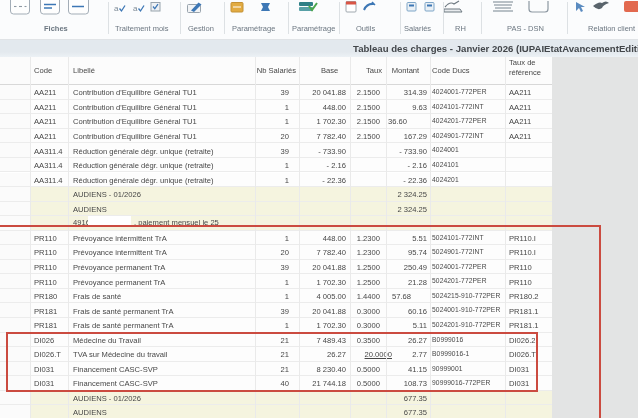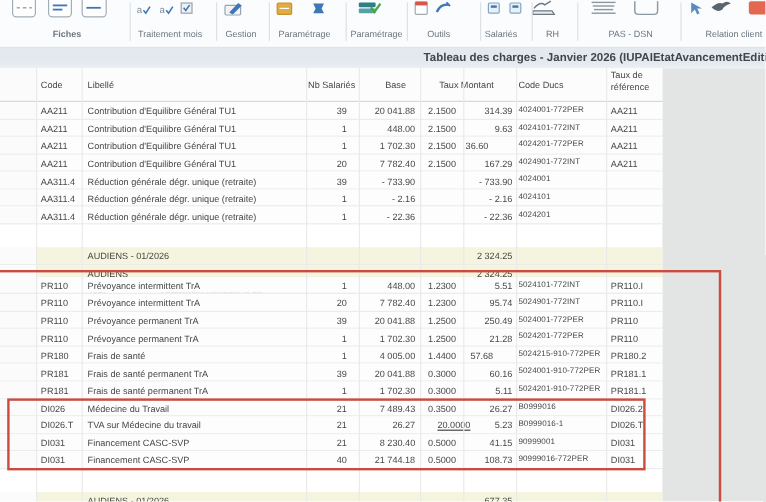--- a/index.html
+++ b/index.html
@@ -16,21 +16,21 @@
 
 #greyright { position:absolute; left:552px; top:57px; width:86px; height:361px; background:#e3e4e4; }
 
 #thead { position:absolute; left:0; top:57px; width:552px; height:28px;
   background:linear-gradient(to right,#fbfbfb 30px,#fcfcfc 30px);
   border-bottom:1px solid #d8d8d8; }
 #thead .h { position:absolute; font-size:7.6px; color:#474747; white-space:nowrap; }
 
 .row { position:absolute; left:0; width:552px; height:14.55px; border-bottom:1px solid #ececec;
   background:linear-gradient(to right,#fbfbfb 30px,#fdfdfd 30px); }
-.row.cream { background:linear-gradient(to right,#fbfbfb 30px,#f5f4df 30px);margin-top:19px; }
+.row.cream { background:linear-gradient(to right,#fbfbfb 30px,#f5f4df 30px); }
 .c { position:absolute; top:3.2px; font-size:7.6px; color:#474747; white-space:nowrap; }
 .c.r { text-align:right; }
 .c.d { font-size:6.7px; top:3px; letter-spacing:0.1px; }
 
 .vline { position:absolute; top:57px; height:361px; width:1px; background:#eaeaea; }
 
 .red { position:absolute; border:2px solid #cb4b40; background:transparent; }
 </style></head>
 <body>
 <div id="stage">
@@ -117,21 +117,21 @@
     </div>
 
 <div id="greyright"></div>
 
 <div id="thead">
   <span class="h" style="left:34px;top:9px;">Code</span>
   <span class="h" style="left:73px;top:9px;">Libellé</span>
   <span class="h" style="left:240px;top:9px;width:56px;text-align:right;">Nb Salariés</span>
   <span class="h" style="left:321px;top:9px;">Base</span>
   <span class="h" style="left:366px;top:9px;">Taux</span>
-  <span class="h" style="left:384px;top:9px;width:43px;text-align:left;">Montant</span>
+  <span class="h" style="left:384px;top:9px;width:43px;text-align:center;">Montant</span>
   <span class="h" style="left:432px;top:9px;">Code Ducs</span>
   <span class="h" style="left:509px;top:1px;line-height:9.5px;">Taux de<br>référence</span>
 </div>
 
 <div class="row" style="top:85.2px;">
       <span class="c" style="left:34px;">AA211</span>
       <span class="c" style="left:73px;">Contribution d'Equilibre Général TU1</span>
       <span class="c r" style="left:240px;width:49px;">39</span>
       <span class="c r" style="left:296px;width:50px;">20 041.88</span>
       <span class="c r" style="left:342px;width:38px;">2.1500</span>
@@ -285,21 +285,21 @@
       <span class="c r" style="left:384px;width:43px;">26.27</span>
       <span class="c d" style="left:432px;">B0999016</span>
       <span class="c" style="left:509px;">DI026.2</span>
     </div>
 <div class="row" style="top:347.1px;">
       <span class="c" style="left:34px;">DI026.T</span>
       <span class="c" style="left:73px;">TVA sur Médecine du travail</span>
       <span class="c r" style="left:240px;width:49px;">21</span>
       <span class="c r" style="left:296px;width:50px;">26.27</span>
       <span class="c r" style="left:342px;width:50px;text-decoration:underline;">20.0000</span>
-      <span class="c r" style="left:384px;width:43px;">5.23</span>
+      <span class="c r" style="left:384px;width:43px;">2.77</span>
       <span class="c d" style="left:432px;">B0999016-1</span>
       <span class="c" style="left:509px;">DI026.T</span>
     </div>
 <div class="row" style="top:361.6px;">
       <span class="c" style="left:34px;">DI031</span>
       <span class="c" style="left:73px;">Financement CASC-SVP</span>
       <span class="c r" style="left:240px;width:49px;">21</span>
       <span class="c r" style="left:296px;width:50px;">8 230.40</span>
       <span class="c r" style="left:342px;width:38px;">0.5000</span>
       <span class="c r" style="left:384px;width:43px;">41.15</span>

